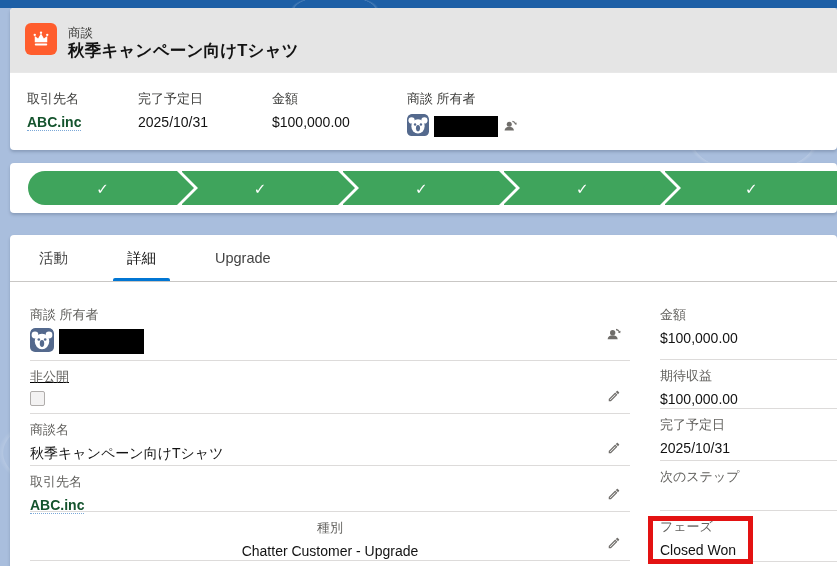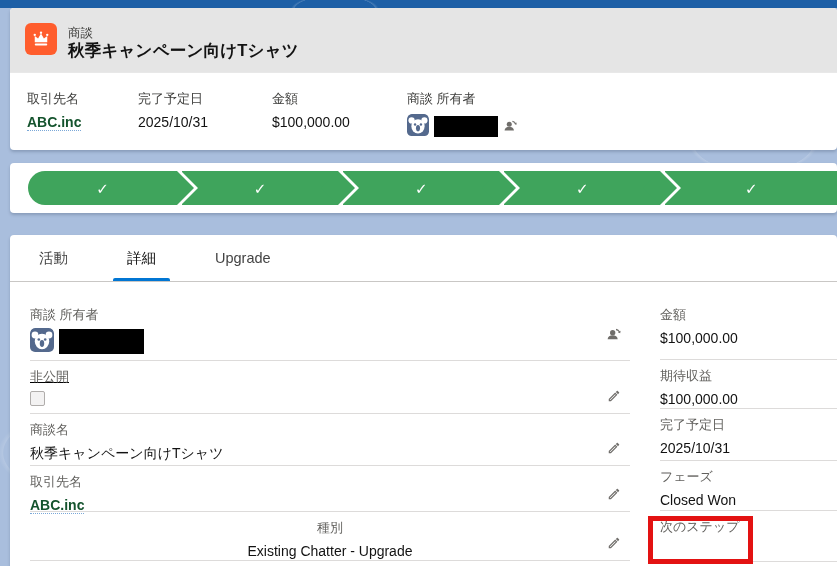--- a/index.html
+++ b/index.html
@@ -247,21 +247,21 @@
           <div class="f-value"><a class="link">ABC.inc</a></div>
           <span class="row-icon">
             <svg width="14" height="14" viewBox="0 0 24 24" fill="currentColor" aria-hidden="true">
               <path d="M14.06 9.02l.92.92L5.92 19H5v-.92l9.06-9.06M17.66 3c-.25 0-.51.1-.7.29l-1.83 1.83 3.75 3.75 1.83-1.83c.39-.39.39-1.02 0-1.41l-2.34-2.34c-.2-.2-.45-.29-.71-.29zm-3.6 3.19L3 17.25V21h3.75L17.81 9.94l-3.75-3.75z"></path>
             </svg>
           </span>
         </div>
 
         <div class="frow">
           <div class="f-label">種別</div>
-          <div class="f-value">Existing Chatter - Upgrade</div>
+          <div class="f-value">Chatter Customer - Upgrade</div>
           <span class="row-icon">
             <svg width="14" height="14" viewBox="0 0 24 24" fill="currentColor" aria-hidden="true">
               <path d="M14.06 9.02l.92.92L5.92 19H5v-.92l9.06-9.06M17.66 3c-.25 0-.51.1-.7.29l-1.83 1.83 3.75 3.75 1.83-1.83c.39-.39.39-1.02 0-1.41l-2.34-2.34c-.2-.2-.45-.29-.71-.29zm-3.6 3.19L3 17.25V21h3.75L17.81 9.94l-3.75-3.75z"></path>
             </svg>
           </span>
         </div>
       </div>
 
       <div class="fcol fcol-right">
         <div class="frow">
@@ -270,26 +270,26 @@
         </div>
         <div class="frow">
           <div class="f-label">期待収益</div>
           <div class="f-value">$100,000.00</div>
         </div>
         <div class="frow">
           <div class="f-label">完了予定日</div>
           <div class="f-value">2025/10/31</div>
         </div>
         <div class="frow">
+          <div class="f-label">次のステップ</div>
+          <div class="f-value"></div>
+        </div>
+        <div class="frow">
           <div class="f-label">フェーズ</div>
           <div class="f-value">Closed Won</div>
         </div>
-        <div class="frow">
-          <div class="f-label">次のステップ</div>
-          <div class="f-value"></div>
-        </div>
       </div>
     </div>
   </div>
 
   <div id="highlight-box"></div>
 
 </div>
 
 </body></html>

